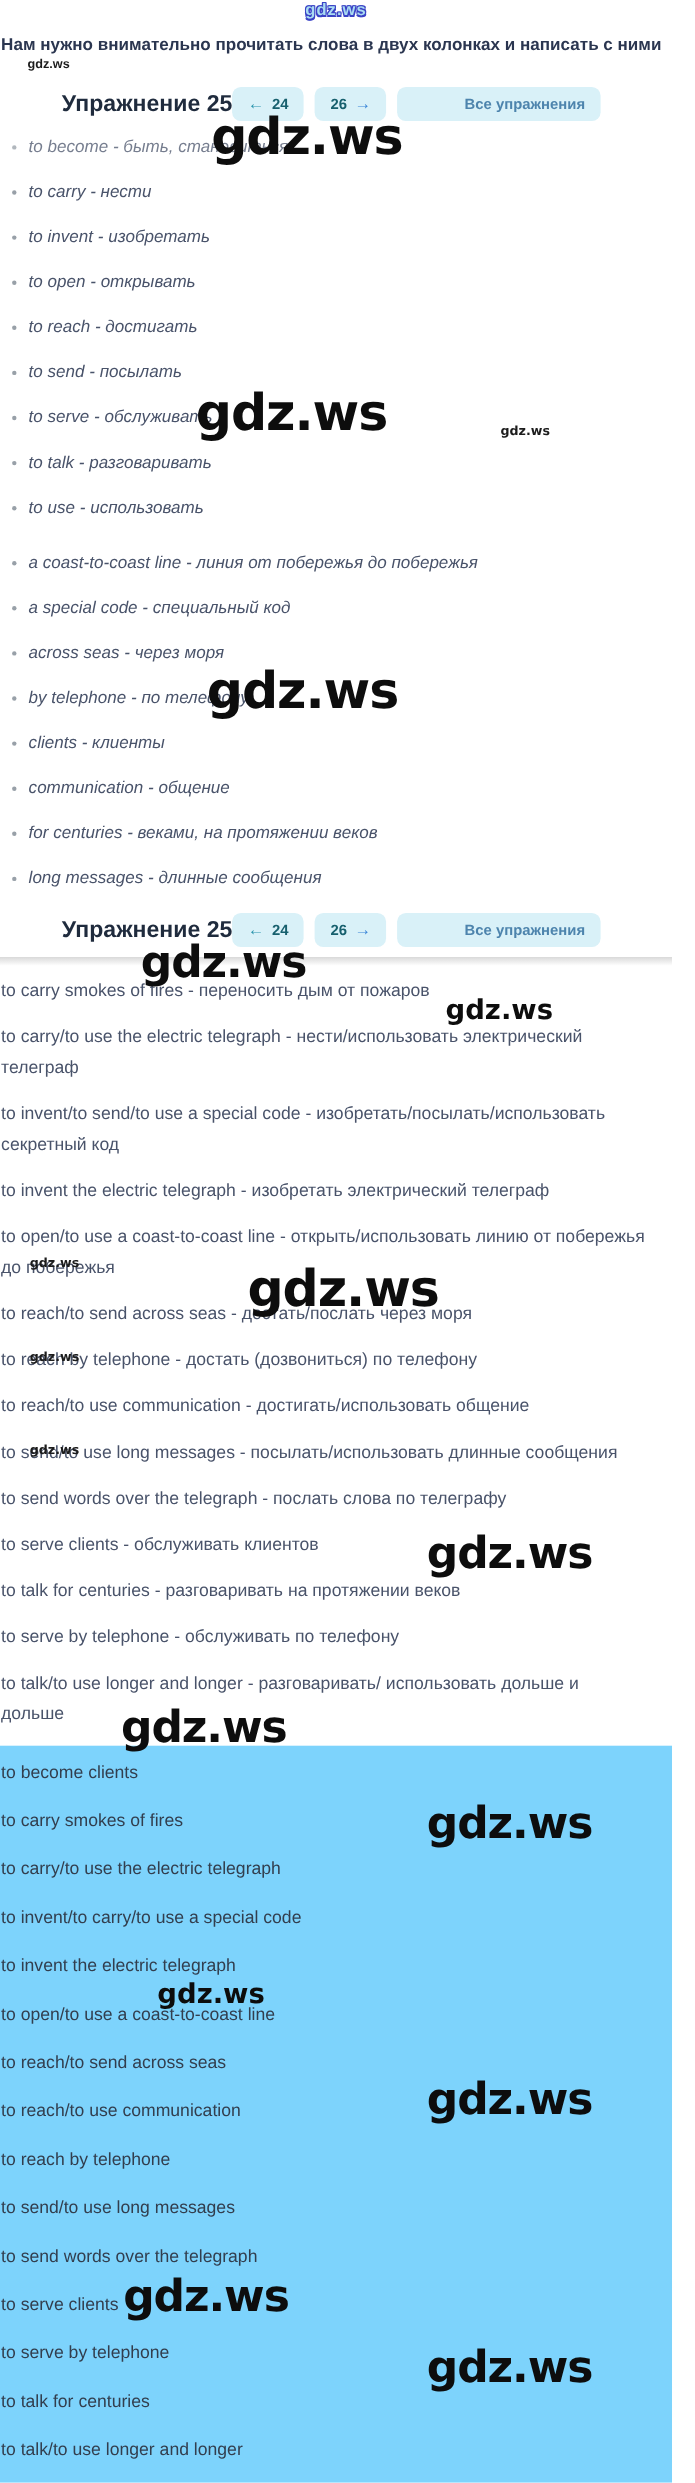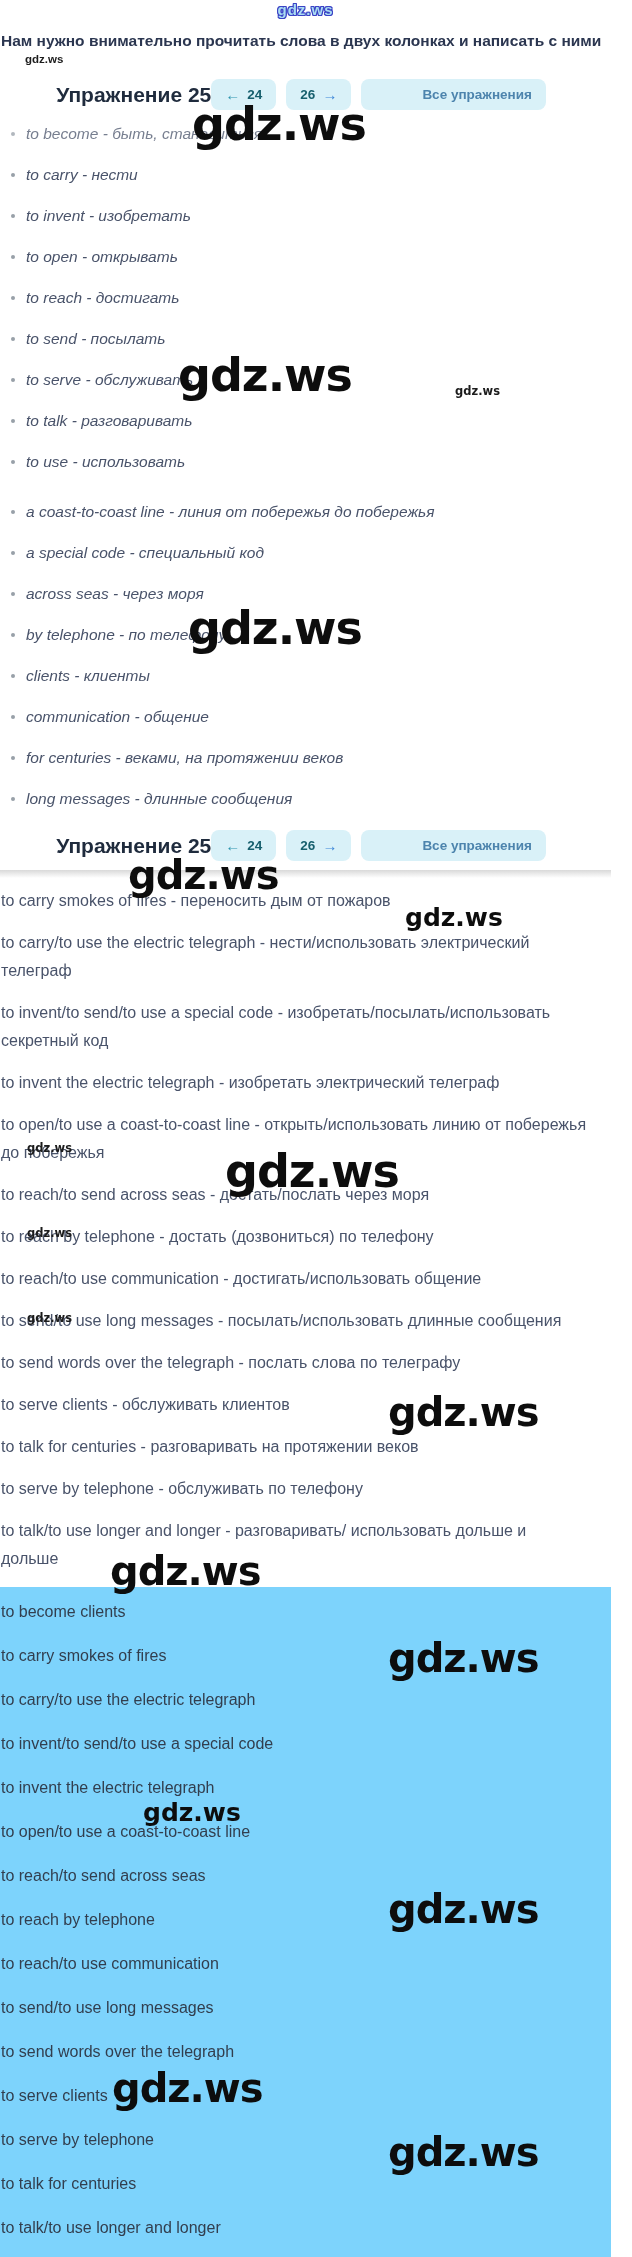--- a/index.html
+++ b/index.html
@@ -187,26 +187,26 @@
     <p>to serve clients - обслуживать клиентов</p>
     <p>to talk for centuries - разговаривать на протяжении веков</p>
     <p>to serve by telephone - обслуживать по телефону</p>
     <p>to talk/to use longer and longer - разговаривать/ использовать дольше и дольше</p>
   </div>
 
   <div class="green">
     <p>to become clients</p>
     <p>to carry smokes of fires</p>
     <p>to carry/to use the electric telegraph</p>
-    <p>to invent/to send/to use a special code</p>
+    <p>to invent/to carry/to use a special code</p>
     <p>to invent the electric telegraph</p>
     <p>to open/to use a coast-to-coast line</p>
     <p>to reach/to send across seas</p>
+    <p>to reach/to use communication</p>
     <p>to reach by telephone</p>
-    <p>to reach/to use communication</p>
     <p>to send/to use long messages</p>
     <p>to send words over the telegraph</p>
     <p>to serve clients</p>
     <p>to serve by telephone</p>
     <p>to talk for centuries</p>
     <p>to talk/to use longer and longer</p>
   </div>
 
   <span class="wm wm-xl" style="left:192px;top:101px;">gdz.ws</span>
   <span class="wm wm-xl" style="left:178px;top:352px;">gdz.ws</span>

